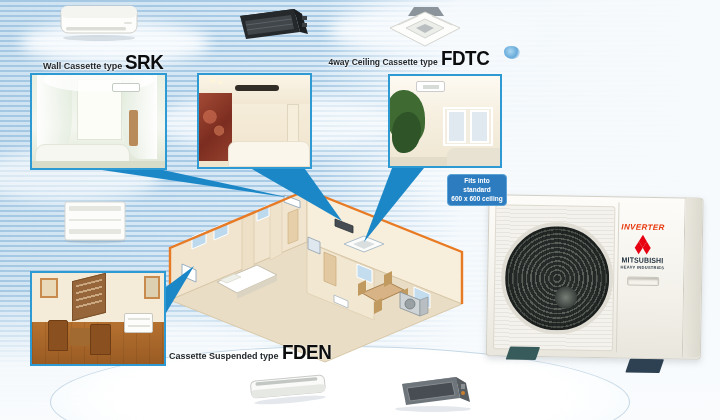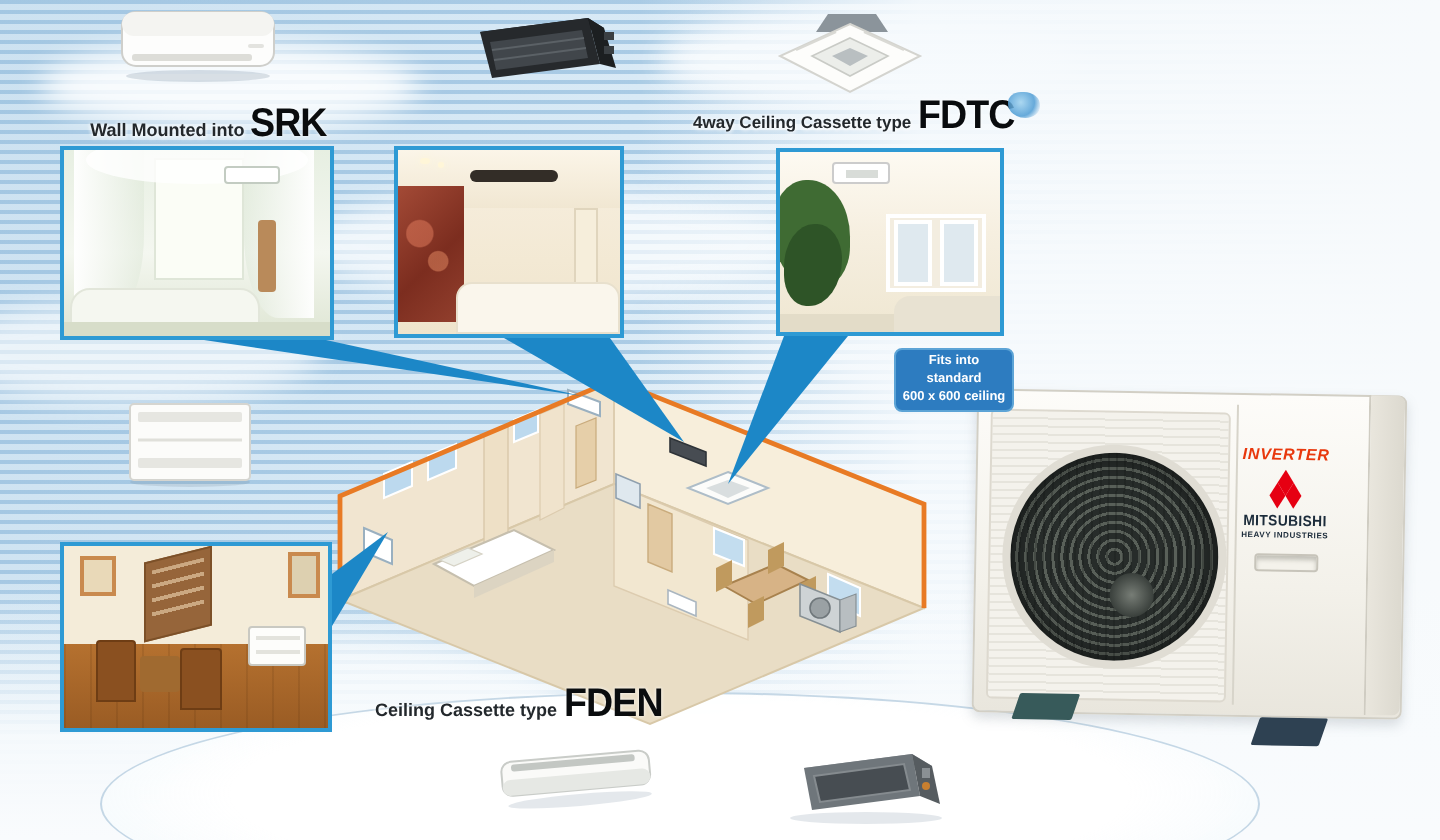--- a/index.html
+++ b/index.html
@@ -163,21 +163,21 @@
   </svg>
 
   <svg class="thumb" style="left:54px;top:2px;" width="90" height="40" viewBox="0 0 90 40">
     <ellipse cx="45" cy="36" rx="36" ry="3" fill="rgba(120,140,160,.25)"></ellipse>
     <rect x="7" y="4" width="76" height="27" rx="7" fill="#fdfdfc" stroke="#cfcfcb"></rect>
     <rect x="7" y="4" width="76" height="12" rx="6" fill="#f4f4f1"></rect>
     <rect x="12" y="25" width="60" height="3.5" rx="1.5" fill="#ddddd8"></rect>
     <rect x="70" y="20" width="8" height="2" rx="1" fill="#e3e3df"></rect>
   </svg>
   <div class="label-row" style="left:28px;top:52px;width:138px;">
-    <span class="type-label">Wall Mounted into</span>
+    <span class="type-label">Wall Cassette type</span>
     <span class="type-code">SRK</span>
   </div>
   <div class="photo" style="left:30px;top:73px;width:137px;height:97px;">
     <div class="scene-el" style="inset:0;background:linear-gradient(180deg,#e7efe2 0%,#f4f7f0 55%,#dfe6d4 100%);"></div>
     <div class="scene-el" style="left:34%;top:4%;width:34%;height:66%;background:#fbfdf6;border:1px solid #dfe6d8;"></div>
     <div class="scene-el" style="left:4%;top:0;width:26%;height:90%;background:linear-gradient(90deg,rgba(255,255,255,.95),rgba(222,232,216,.55));border-radius:0 0 50% 0;"></div>
     <div class="scene-el" style="right:6%;top:0;width:26%;height:90%;background:linear-gradient(270deg,rgba(255,255,255,.95),rgba(222,232,216,.55));border-radius:0 0 0 50%;"></div>
     <div class="scene-el" style="left:8%;top:-8%;width:84%;height:26%;background:rgba(255,255,255,.8);border-radius:50%;"></div>
     <div class="scene-el" style="left:60%;top:9%;width:21%;height:9%;background:#fff;border:1px solid #c3ccc2;border-radius:2px;"></div>
     <div class="scene-el" style="left:2%;bottom:0;width:72%;height:26%;background:#f5f7f0;border-radius:10px 10px 0 0;border:1px solid #e2e6da;"></div>
@@ -208,21 +208,21 @@
   </div>
 
   <svg class="thumb" style="left:384px;top:4px;" width="82" height="46" viewBox="0 0 82 46">
     <polygon points="30,3 54,3 60,12 24,12" fill="#8b949b"></polygon>
     <polygon points="41,8 76,24 41,42 6,24" fill="#fdfdfb" stroke="#d4d4cf" stroke-width="1"></polygon>
     <polygon points="41,15 60,24 41,34 22,24" fill="#eceeea" stroke="#c9cbc6" stroke-width=".8"></polygon>
     <polygon points="41,20 50,24 41,29 32,24" fill="#b9bfc1"></polygon>
     <line x1="14" y1="21" x2="34" y2="12" stroke="#d9d9d4" stroke-width="1.2"></line>
     <line x1="48" y1="12" x2="68" y2="21" stroke="#d9d9d4" stroke-width="1.2"></line>
   </svg>
-  <div class="label-row" style="left:360px;top:48px;width:150px;">
+  <div class="label-row" style="left:342px;top:48px;width:150px;">
     <span class="type-label" style="font-size:8.5px;">4way Ceiling Cassette type</span>
     <span class="type-code">FDTC</span>
   </div>
   <div class="blue-mark"></div>
   <div class="photo" style="left:388px;top:74px;width:114px;height:94px;">
     <div class="scene-el" style="inset:0;background:linear-gradient(180deg,#fdfaf2 0%,#f6efe0 45%,#efe7d2 100%);"></div>
     <div class="scene-el" style="left:24%;top:6%;width:26%;height:12%;background:#fff;border:1px solid #ccc;border-radius:2px;">
       <div style="position:absolute;left:20%;top:25%;width:60%;height:50%;background:#d8dcd8;"></div>
     </div>
     <div class="scene-el" style="left:48%;top:34%;width:46%;height:44%;background:#f3ede0;border:2px solid #fff;"></div>
@@ -255,21 +255,21 @@
     <div class="scene-el" style="right:8%;top:44%;width:22%;height:22%;background:#fdfdfb;border:1px solid #c9c9c2;border-radius:2px;">
       <div style="position:absolute;left:10%;top:20%;width:80%;height:12%;background:#e3e3dd;"></div>
       <div style="position:absolute;left:10%;top:62%;width:80%;height:12%;background:#e3e3dd;"></div>
     </div>
     <div class="scene-el" style="left:12%;top:52%;width:15%;height:34%;background:#8a5020;border-radius:2px 2px 0 0;border:1px solid #6e3d14;"></div>
     <div class="scene-el" style="left:44%;top:56%;width:16%;height:34%;background:#8a5020;border-radius:2px 2px 0 0;border:1px solid #6e3d14;"></div>
     <div class="scene-el" style="left:29%;top:60%;width:15%;height:20%;background:#a06a30;border-radius:2px;"></div>
   </div>
 
   <div class="label-row" style="left:198px;top:342px;width:136px;">
-    <span class="type-label">Ceiling Cassette type</span>
+    <span class="type-label">Cassette Suspended type</span>
     <span class="type-code">FDEN</span>
   </div>
   <svg class="thumb" style="left:246px;top:370px;" width="86" height="36" viewBox="0 0 86 36">
     <g transform="rotate(-5 43 18)">
       <ellipse cx="43" cy="30" rx="36" ry="3" fill="rgba(120,140,160,.2)"></ellipse>
       <rect x="5" y="8" width="74" height="17" rx="5" fill="#fafaf8" stroke="#c9ccc8"></rect>
       <rect x="10" y="9.5" width="62" height="3.5" rx="1.5" fill="#c3c7c3"></rect>
       <rect x="5" y="17" width="74" height="8" rx="4" fill="#e6e8e4"></rect>
     </g>
   </svg>

